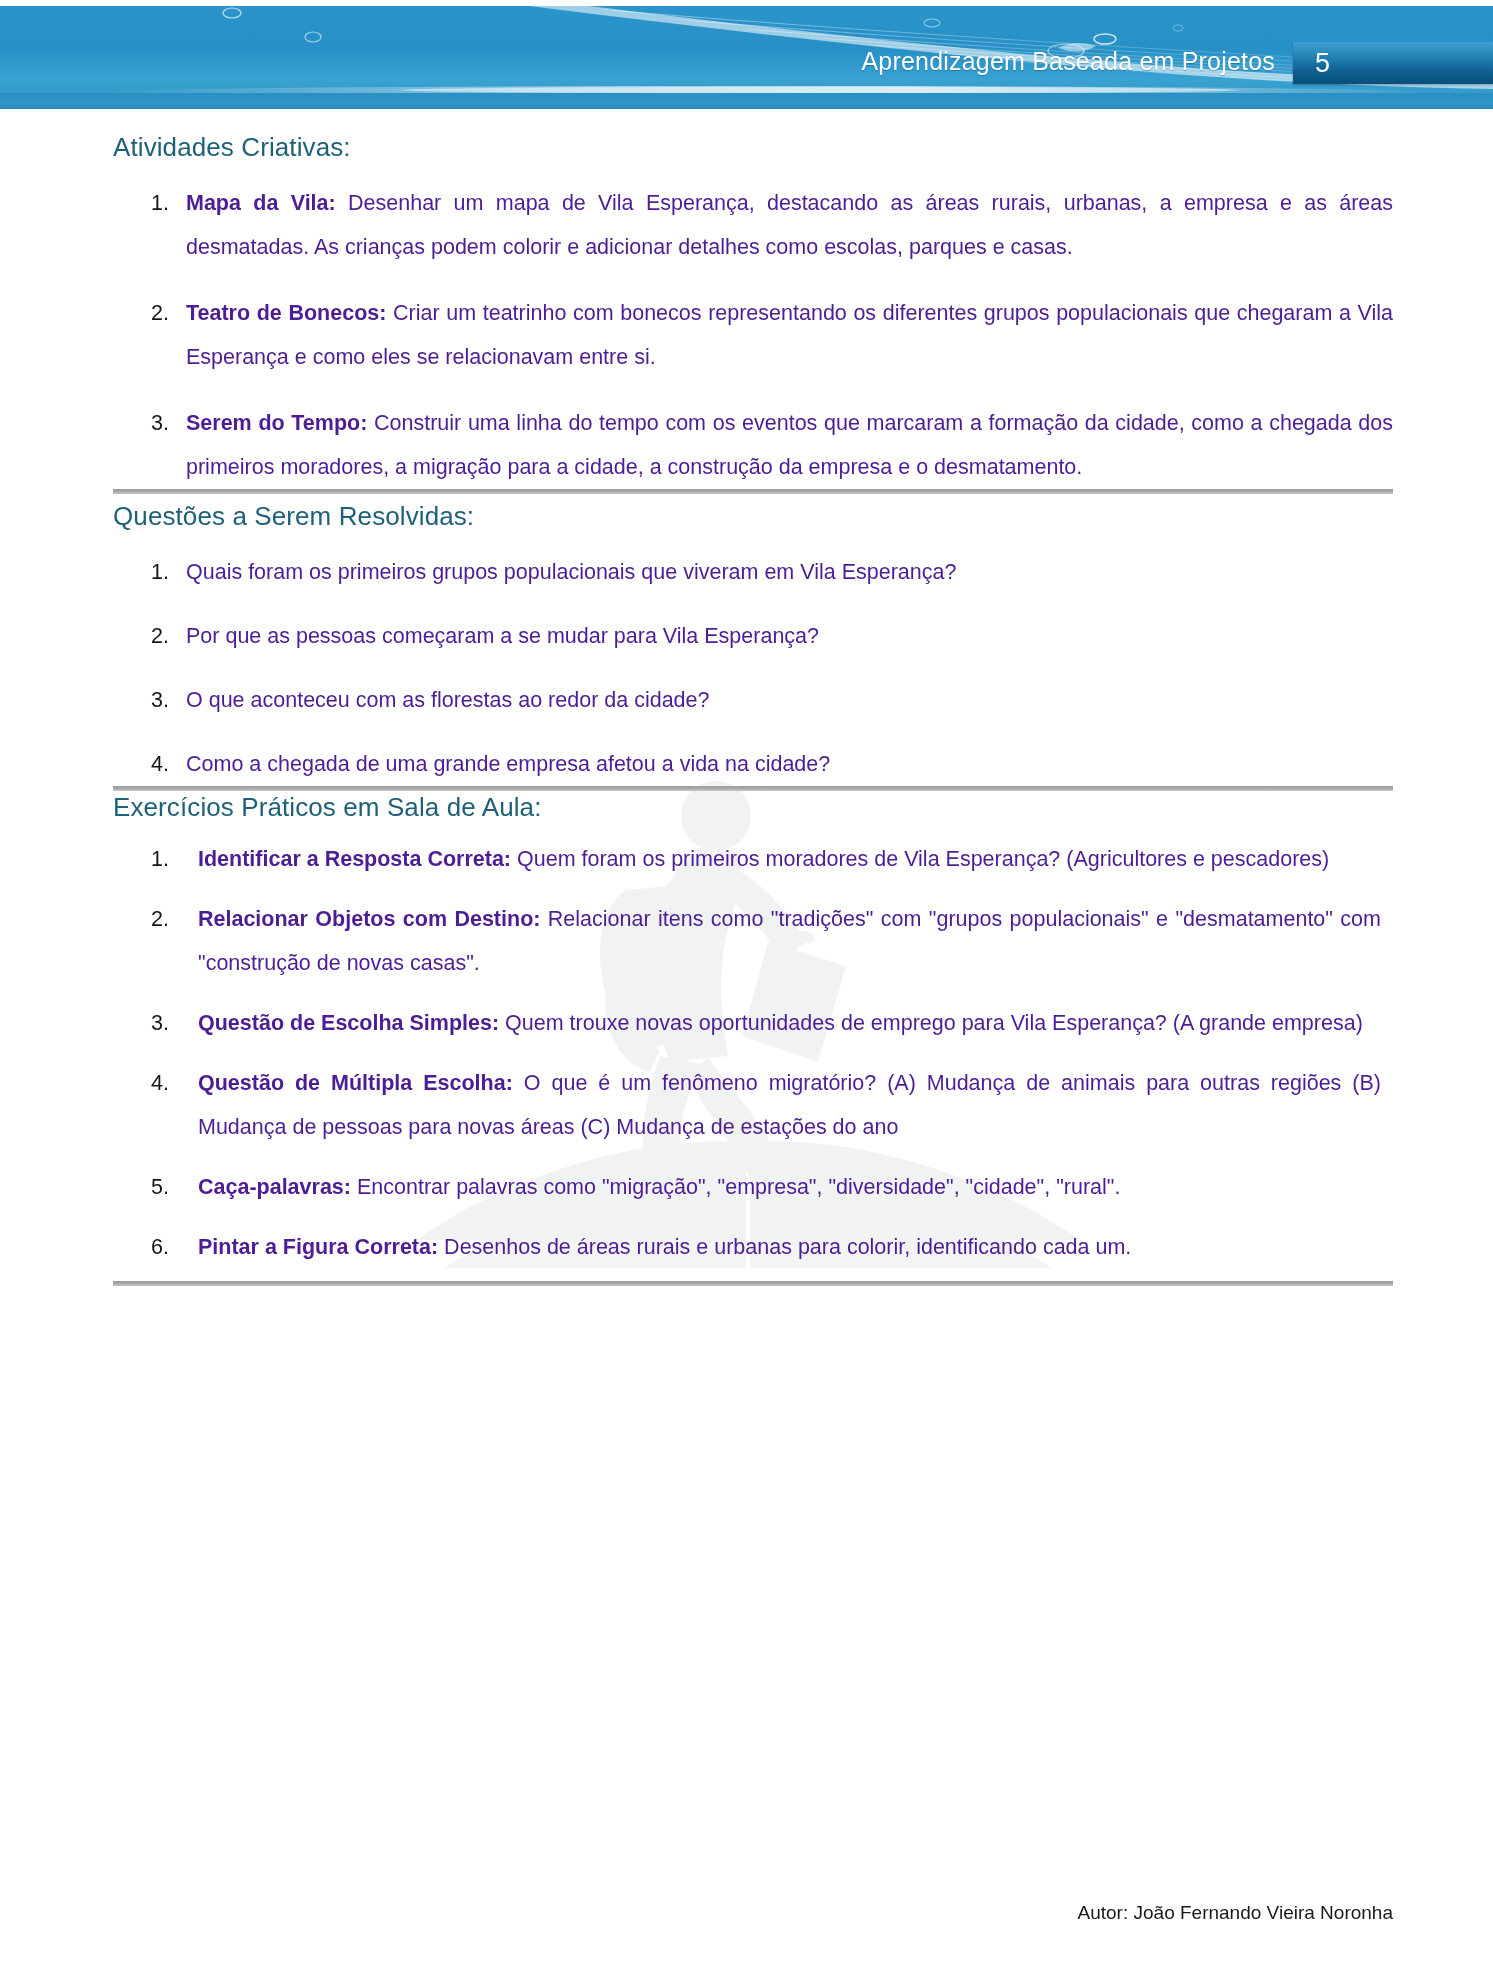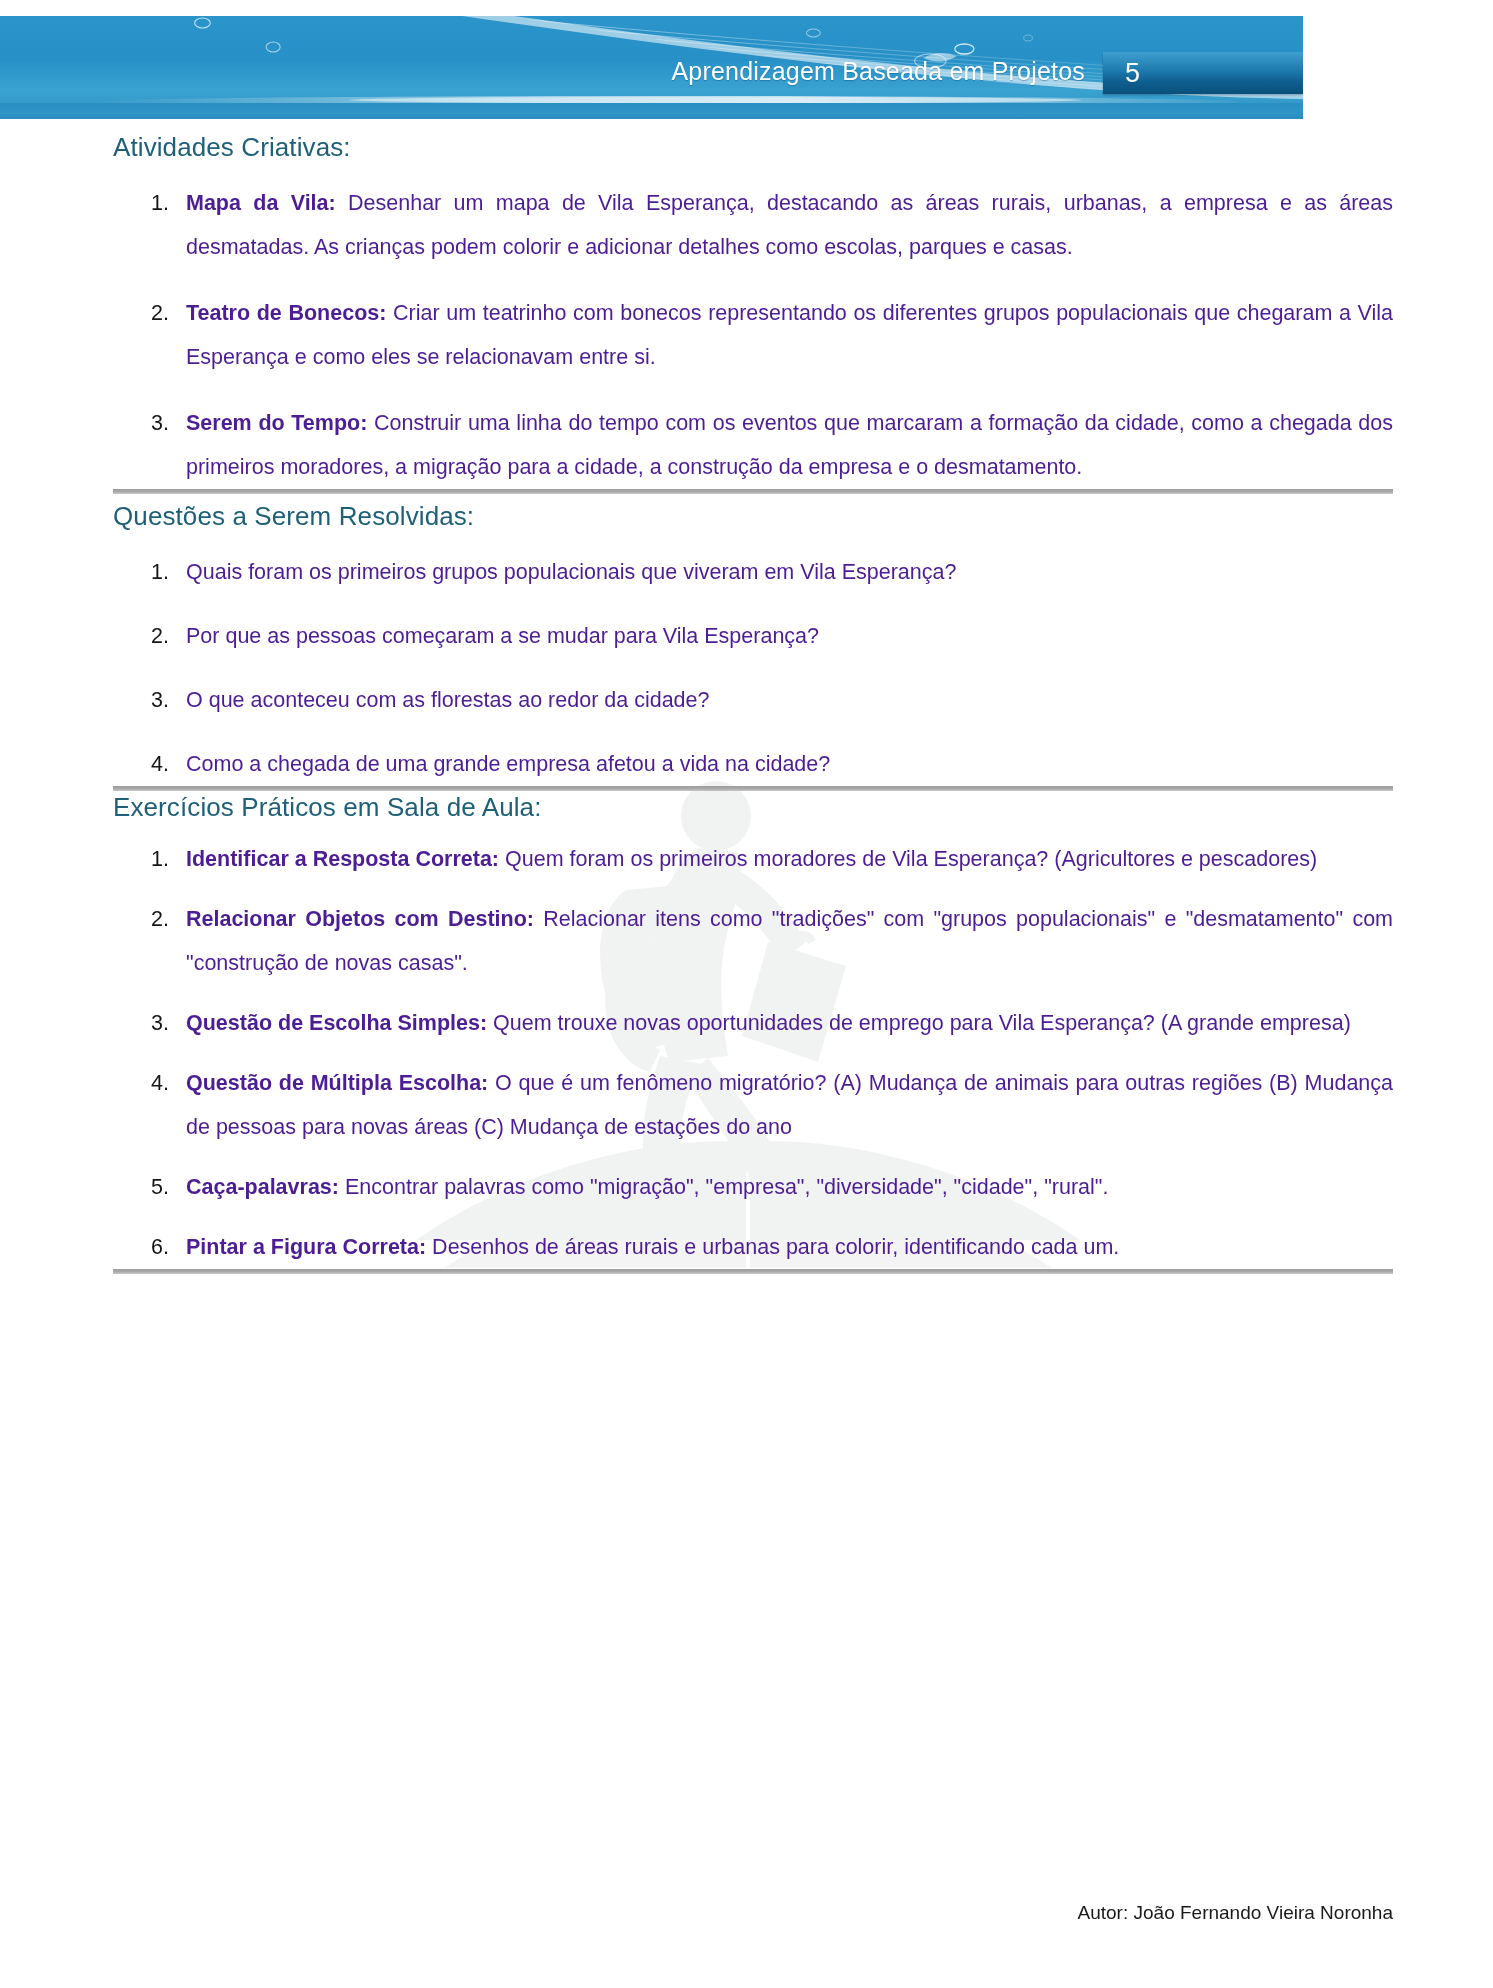--- a/index.html
+++ b/index.html
@@ -11,23 +11,23 @@
     height: 1988px;
     background: #ffffff;
     font-family: "Liberation Sans", sans-serif;
     position: relative;
     overflow: hidden;
   }
 
   
   .header-banner {
     position: absolute;
-    top: 16px;
+    top: 6px;
     left: 0;
-    width: 1303px;
+    width: 1493px;
     height: 103px;
     overflow: hidden;
     background: linear-gradient(175deg, #2a93c9 0%, #1e87c4 30%, #2f9ccf 62%, #3aa3d2 80%, #2e8ebd 100%);
   }
   .header-banner .band-bottom {
     position: absolute;
     left: 0;
     bottom: 0;
     width: 100%;
     height: 16px;
@@ -141,21 +141,21 @@
   .list-activities > li { margin-top: 22px; }
   .list-activities > li:first-child { margin-top: 18px; }
   .list-activities > li p { margin: 0; text-align: justify; }
 
   .list-questions > li { margin-top: 20px; }
   .list-questions > li:first-child { margin-top: 18px; }
   .list-questions > li p { margin: 0; }
 
   .list-exercises > li { margin-top: 16px; }
   .list-exercises > li:first-child { margin-top: 14px; }
-  .list-exercises > li p { margin: 0; text-align: justify; }
+  .list-exercises > li p { margin: 12px; text-align: justify; }
 
   .justify-block { text-align: justify; }
   .no-justify { text-align: left; }
 
   hr.section-rule {
     border: none;
     height: 5px;
     background: linear-gradient(180deg, #9d9d9d 0%, #a8a8a8 50%, #c9c9c9 100%);
     margin: 0;
   }

